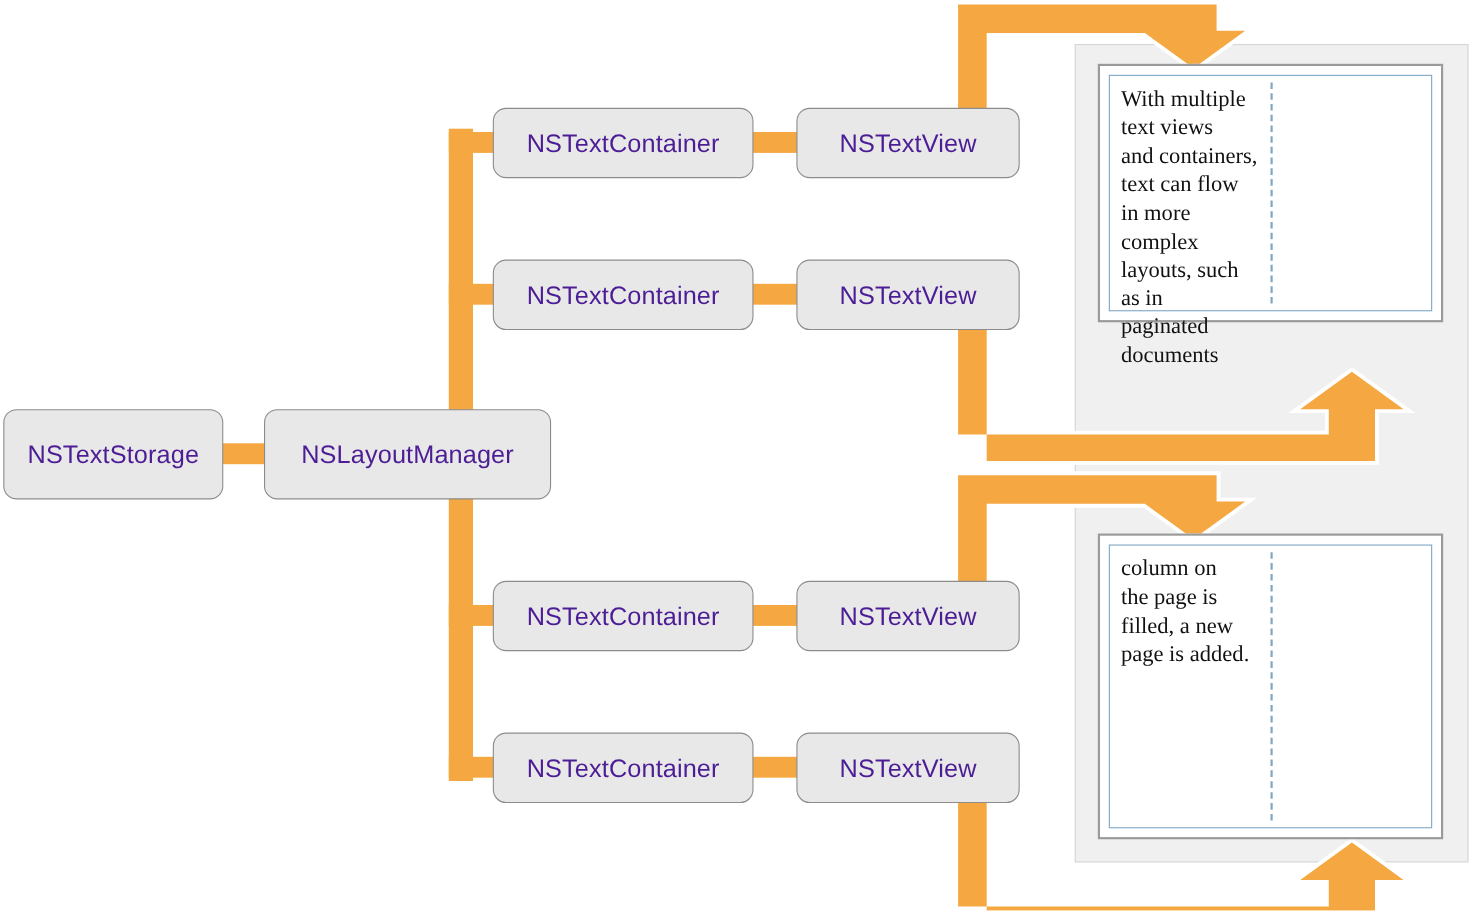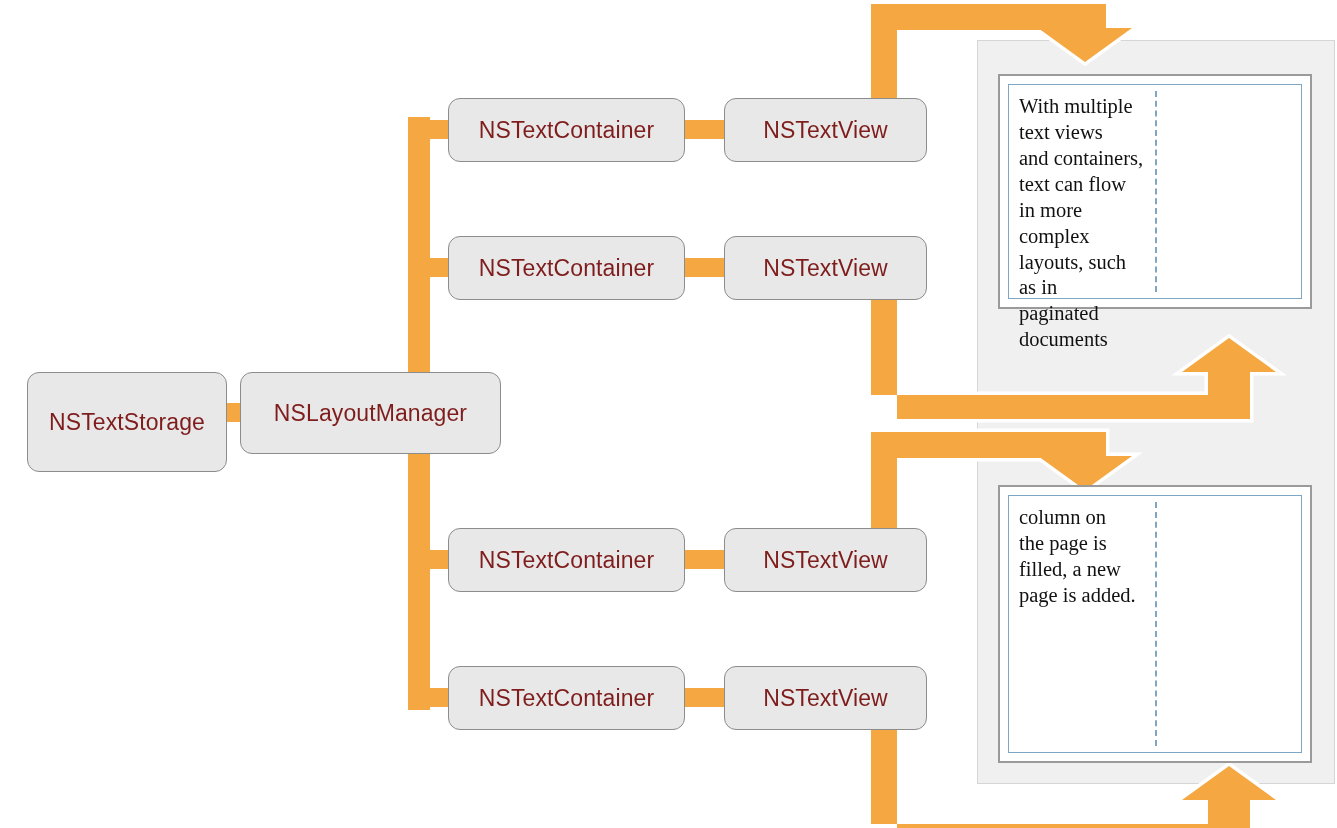--- a/index.html
+++ b/index.html
@@ -7,21 +7,21 @@
   #stage{position:relative;width:1337px;height:828px;overflow:hidden;background:#fff;}
   #stage svg.layer{position:absolute;left:0;top:0;width:1337px;height:828px;}
 
   .node{
     position:absolute;
     box-sizing:border-box;
     background:#e8e8e8;
     border:1.4px solid #8c8c8c;
     border-radius:12px;
     display:flex;align-items:center;justify-content:center;
-    font-size:23px;color:#7f1d1d;
+    font-size:23px;color:#4c1d95;
     letter-spacing:.1px;
     z-index:5;
   }
 
   .panel{
     position:absolute;box-sizing:border-box;
     background:#f0f0f0;border:1px solid #d6d6d6;
     z-index:1;
   }
   .page{
@@ -89,21 +89,21 @@
       <path d="M 871 560 L 871 432 L 1106 432 L 1106 456 L 1132 456 L 1085 490 L 1038 456 L 1064 456 L 1064 458 L 897 458 L 897 560 Z" fill="none" stroke="#ffffff" stroke-width="7" stroke-linejoin="miter"></path>
       <path d="M 871 560 L 871 432 L 1106 432 L 1106 456 L 1132 456 L 1085 490 L 1038 456 L 1064 456 L 1064 458 L 897 458 L 897 560 Z" fill="#f5a841"></path>
     </g>
 
     <g>
       <path d="M 871 700 L 871 824 L 1208 824 L 1208 800 L 1182 800 L 1229 766 L 1276 800 L 1250 800 L 1250 848 L 897 848 L 897 700 Z" fill="none" stroke="#ffffff" stroke-width="7" stroke-linejoin="miter"></path>
       <path d="M 871 700 L 871 824 L 1208 824 L 1208 800 L 1182 800 L 1229 766 L 1276 800 L 1250 800 L 1250 848 L 897 848 L 897 700 Z" fill="#f5a841"></path>
     </g>
   </svg>
 
-  <div class="page" style="left:998px;top:58px;width:314px;height:235px;margin-top:16px;">
+  <div class="page" style="left:998px;top:58px;width:314px;height:235px;">
     <div class="textarea-box" style="left:8px;top:8px;right:8px;bottom:8px;">
       <div class="col">With multiple
 text views
 and containers,
 text can flow
 in more
 complex
 layouts, such
 as in
 paginated
@@ -116,21 +116,21 @@
     <div class="textarea-box" style="left:8px;top:8px;right:8px;bottom:8px;">
       <div class="col">column on
 the page is
 filled, a new
 page is added.</div>
       <div class="gutter" style="left:50%;"></div>
       <div class="col right"></div>
     </div>
   </div>
 
-  <div class="node" style="left:3px;top:372px;width:200px;height:100px;margin-left:24px;">
+  <div class="node" style="left:3px;top:372px;width:200px;height:82px;">
     <span>NSTextStorage</span>
   </div>
 
   <div class="node" style="left:240px;top:372px;width:261px;height:82px;">
     <span>NSLayoutManager</span>
   </div>
 
   <div class="node" style="left:448px;top:98px;width:237px;height:64px;">
     <span>NSTextContainer</span>
   </div>

